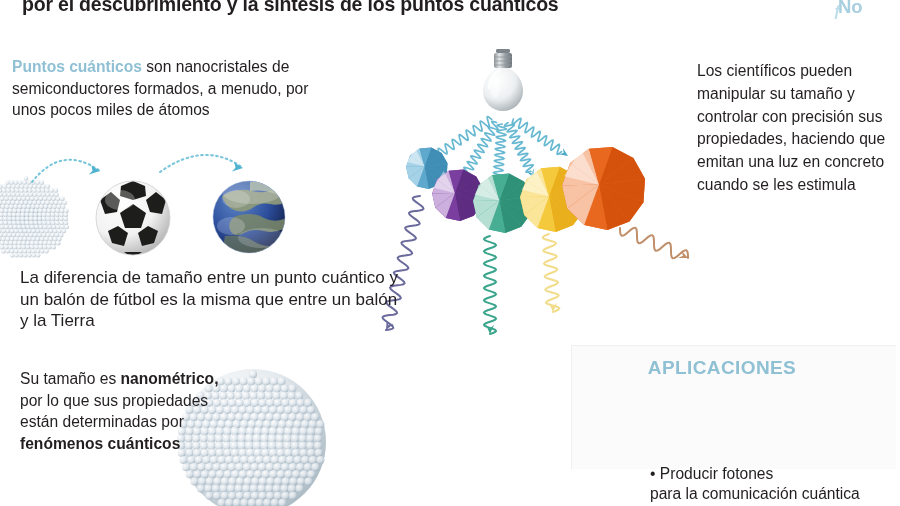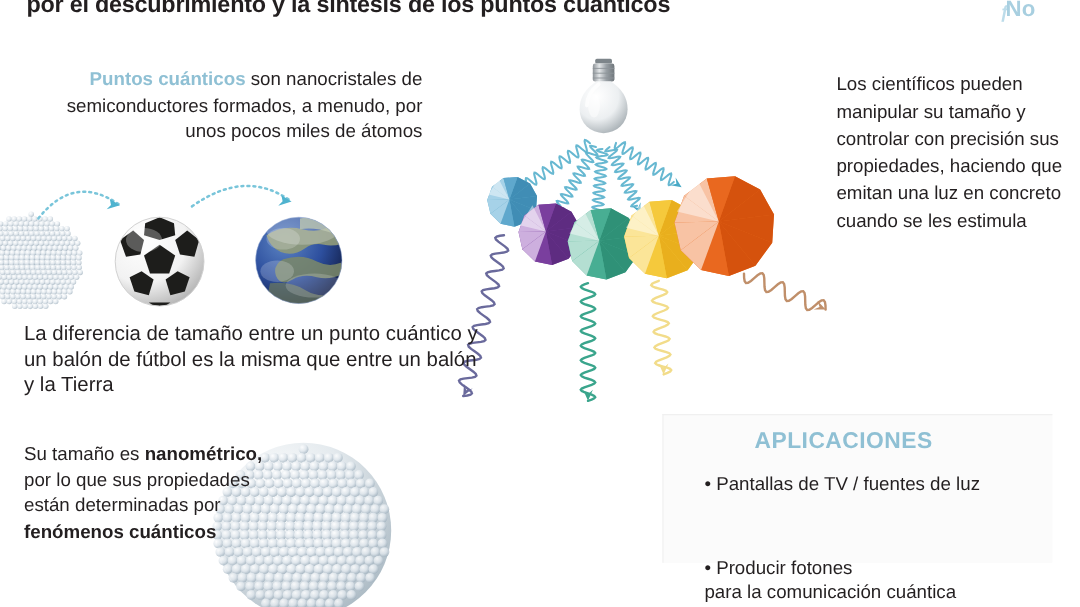--- a/index.html
+++ b/index.html
@@ -44,25 +44,24 @@
     left: 833px; top: 2px;
     width: 8px; height: 14px;
     color: #bcdcea;
     font-size: 15px;
     font-style: italic;
     font-weight: bold;
   }
 
   
   #def-text {
-    left: 22px; top: 56px;
+    left: 12px; top: 56px;
     width: 330px;
     font-size: 15.6px;
     line-height: 21.5px;
-    text-align: right;
   }
   #compare-text {
     left: 20px; top: 267px;
     width: 380px;
     font-size: 17px;
     line-height: 21.5px;
   }
   #nano-text {
     left: 20px; top: 368px;
     width: 200px;
@@ -72,21 +71,21 @@
   #sci-text {
     left: 697px; top: 60px;
     width: 215px;
     font-size: 15.6px;
     line-height: 22.8px;
   }
 
   
   #apps-box {
     position: absolute;
-    left: 552px; top: 345px;
+    left: 571px; top: 345px;
     width: 325px; height: 124px;
     background: #fbfbfb;
     border: 1px solid #f0f0f0;
     border-right: none; border-bottom: none;
     box-sizing: border-box;
     text-decoration: underline;
   }
   #apps-title {
     position: absolute;
     left: 0; top: 11px;
@@ -936,18 +935,17 @@
   <div class="txt" id="compare-text">La diferencia de tamaño entre un punto cuántico y un balón de fútbol es la misma que entre un balón y la Tierra</div>
 
   <div class="txt" id="nano-text">
     <span>Su tamaño es </span><span class="bold">nanométrico,</span><span> por lo que sus propiedades están determinadas por </span><span class="bold">fenómenos cuánticos</span>
   </div>
 
   <div class="txt" id="sci-text">Los científicos pueden manipular su tamaño y controlar con precisión sus propiedades, haciendo que emitan una luz en concreto cuando se les estimula</div>
 
   <div id="apps-box">
     <div id="apps-title">APLICACIONES</div>
-    <div class="app-item" id="app-0">• Pantallas de TV / fuentes de luz</div>
-    <div class="app-item" id="app-2" style="white-space: pre;">• Producir fotones
+    <div class="app-item" id="app-2" style="white-space: pre; margin-left: 44px;">• Producir fotones
 para la comunicación cuántica</div>
   </div>
 
 </div>
 
 </body></html>

